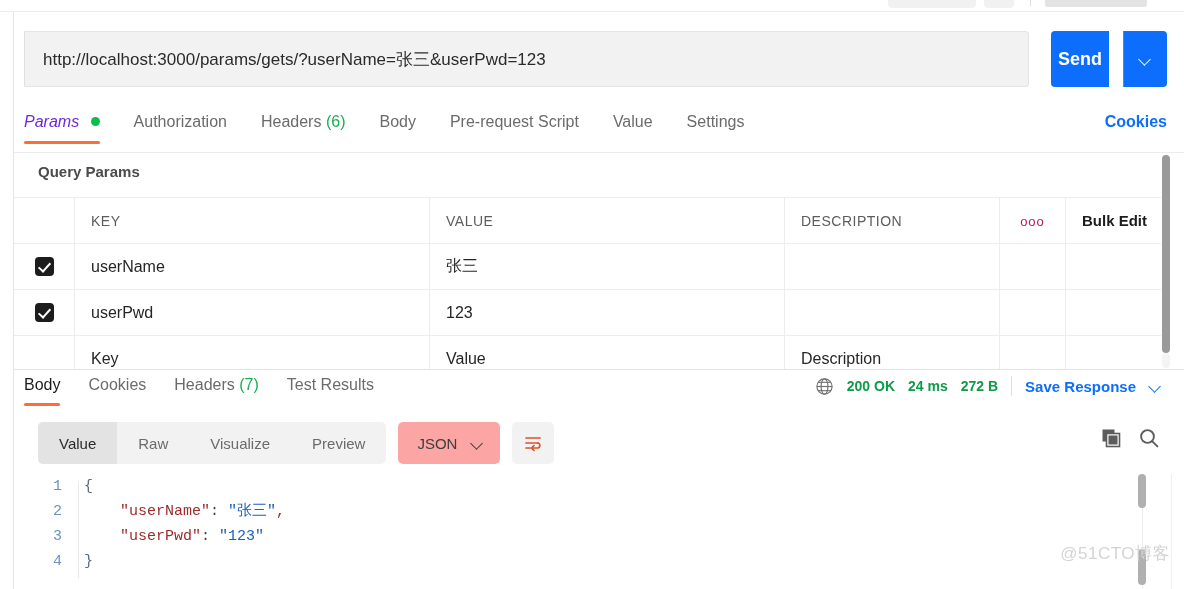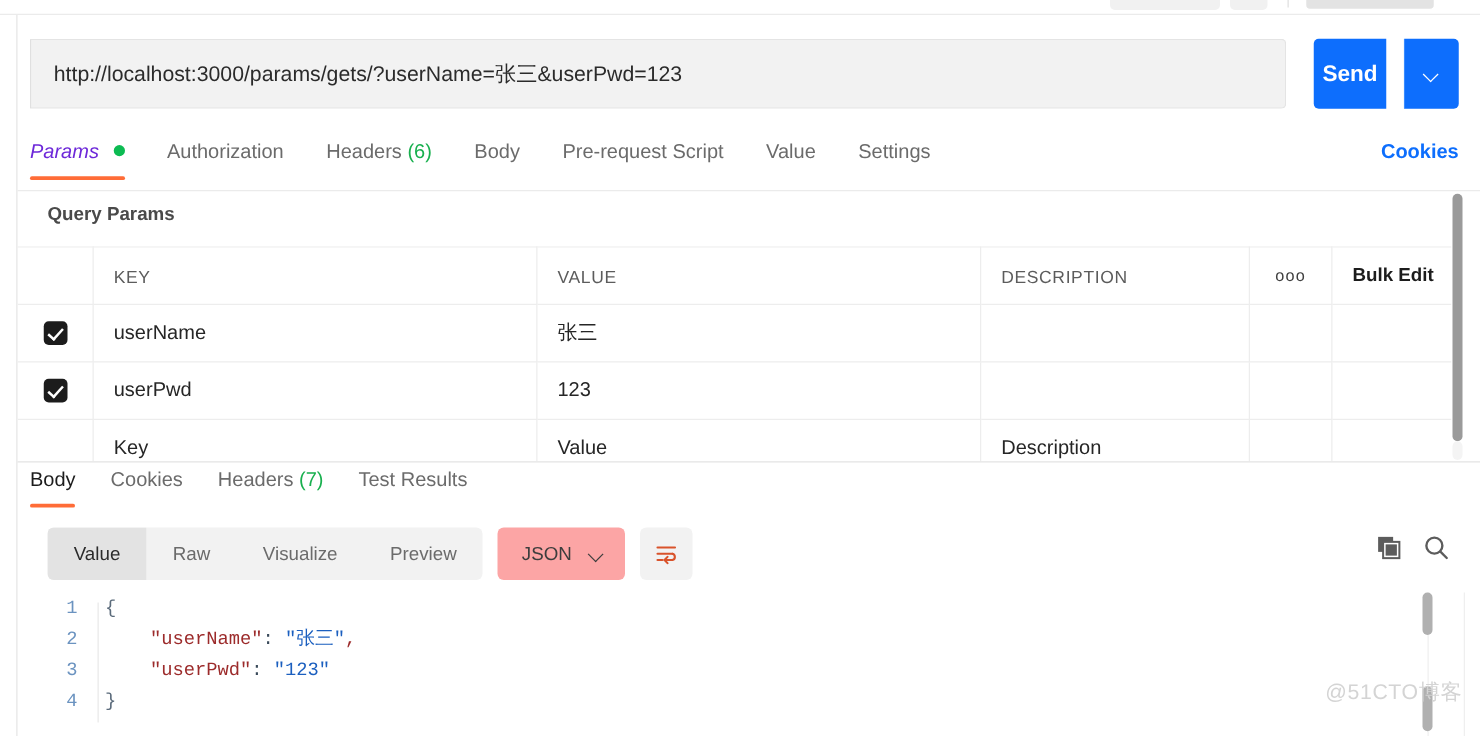--- a/index.html
+++ b/index.html
@@ -166,21 +166,21 @@
     display: inline-block; width: 19px; height: 19px;
     border-radius: 4px; background: #1c1c1c; position: relative;
     cursor: pointer; vertical-align: middle;
   }
   .chk::after {
     content: ""; position: absolute; left: 6px; top: 2.5px;
     width: 5px; height: 10px;
     border-right: 2.2px solid #fff; border-bottom: 2.2px solid #fff;
     transform: rotate(42deg);
   }
-  .dots-icon { font-size: 13px; color: #404040; letter-spacing: 1px; cursor: pointer; }
+  .dots-icon { font-size: 13px; color: #be185d; letter-spacing: 1px; cursor: pointer; }
   .bulk-edit { font-size: 15px; font-weight: 700; color: #1c1c1c; cursor: pointer; }
 
   
   .params-scroll {
     position: absolute; right: 14px; top: 143px;
     width: 8px; height: 213px;
   }
   .params-thumb {
     position: absolute; left: 0; top: 0; width: 8px; height: 198px;
     background: #9a9a9a; border-radius: 4px;
@@ -391,20 +391,35 @@
     <div class="resp-tabs">
       <div class="rsp-tab active">Body</div>
       <div class="rsp-tab">Cookies</div>
       <div class="rsp-tab">
         <span>Headers</span>
         <span class="count-green">(7)</span>
       </div>
       <div class="rsp-tab">Test Results</div>
     </div>
 
+    <div class="status-bar">
+      <svg class="globe-icon" viewBox="0 0 20 20" fill="none" stroke="currentColor" stroke-width="1.2">
+        <circle cx="10" cy="10" r="8"></circle>
+        <ellipse cx="10" cy="10" rx="3.6" ry="8"></ellipse>
+        <line x1="2" y1="10" x2="18" y2="10"></line>
+        <line x1="3.4" y1="5.6" x2="16.6" y2="5.6"></line>
+        <line x1="3.4" y1="14.4" x2="16.6" y2="14.4"></line>
+      </svg>
+      <span class="stat-green">200 OK</span>
+      <span class="stat-green">24 ms</span>
+      <span class="stat-green">272 B</span>
+      <span class="stat-sep"></span>
+      <span class="save-resp">Save Response</span>
+      <span class="caret" style="color:#0d6efd"></span>
+    </div>
 
     <div class="view-toolbar">
       <div class="segmented">
         <div class="seg active">Value</div>
         <div class="seg">Raw</div>
         <div class="seg">Visualize</div>
         <div class="seg">Preview</div>
       </div>
       <div class="json-select">
         <span>JSON</span>

